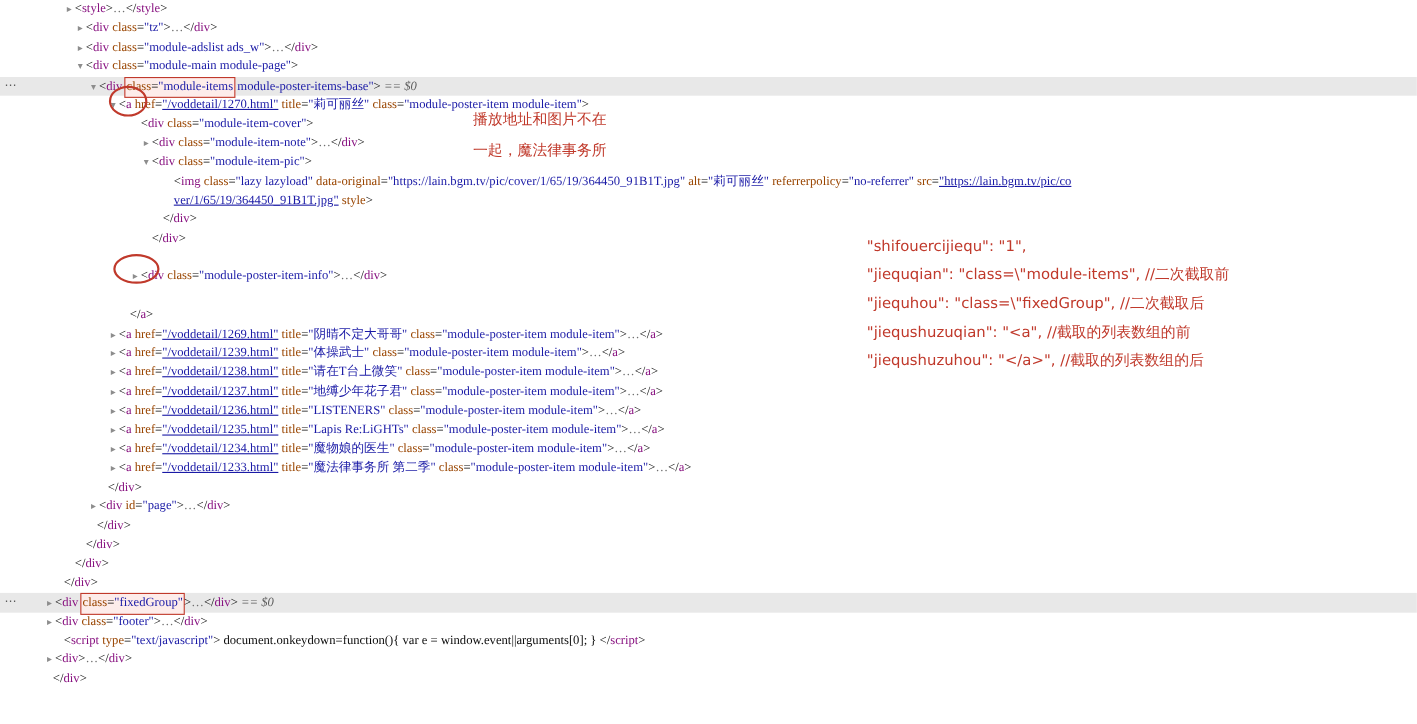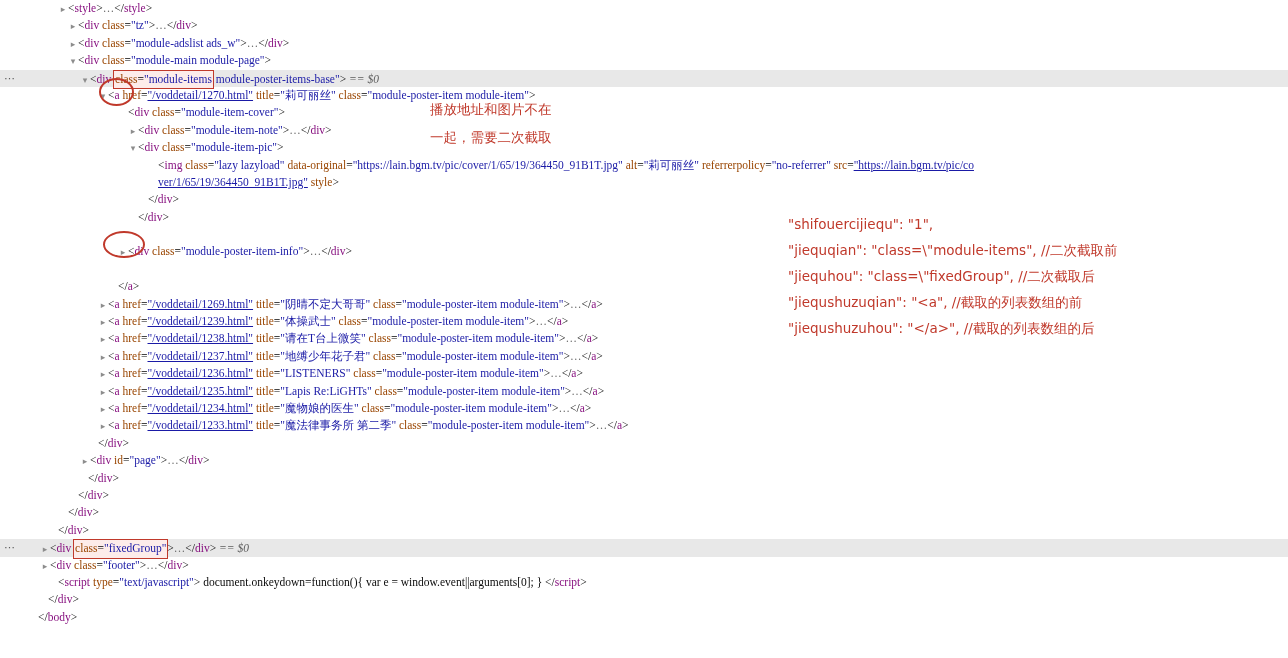--- a/index.html
+++ b/index.html
@@ -126,26 +126,26 @@
     <div class="row"><span class="ind" style="width: 98px;"></span><span class="tw closed"></span><span><span class="punct">&lt;</span><span class="tag">a</span> <span class="attr">href</span>=<span class="link">"/voddetail/1233.html"</span> <span class="attr">title</span>=<span class="val">"魔法律事务所 第二季"</span> <span class="attr">class</span>=<span class="val">"module-poster-item module-item"</span><span class="punct">&gt;</span><span class="ellipsis">…</span><span class="punct">&lt;/</span><span class="tag">a</span><span class="punct">&gt;</span></span></div>
     <div class="row"><span class="ind" style="width: 88px;"></span><span class="tw blank"></span><span><span class="punct">&lt;/</span><span class="tag">div</span><span class="punct">&gt;</span></span></div>
     <div class="row"><span class="ind" style="width: 80px;"></span><span class="tw closed"></span><span><span class="punct">&lt;</span><span class="tag">div</span> <span class="attr">id</span>=<span class="val">"page"</span><span class="punct">&gt;</span><span class="ellipsis">…</span><span class="punct">&lt;/</span><span class="tag">div</span><span class="punct">&gt;</span></span></div>
     <div class="row"><span class="ind" style="width: 78px;"></span><span class="tw blank"></span><span><span class="punct">&lt;/</span><span class="tag">div</span><span class="punct">&gt;</span></span></div>
     <div class="row"><span class="ind" style="width: 68px;"></span><span class="tw blank"></span><span><span class="punct">&lt;/</span><span class="tag">div</span><span class="punct">&gt;</span></span></div>
     <div class="row"><span class="ind" style="width: 58px;"></span><span class="tw blank"></span><span><span class="punct">&lt;/</span><span class="tag">div</span><span class="punct">&gt;</span></span></div>
     <div class="row"><span class="ind" style="width: 48px;"></span><span class="tw blank"></span><span><span class="punct">&lt;/</span><span class="tag">div</span><span class="punct">&gt;</span></span></div>
     <div class="row highlight"><span class="dots">⋯</span><span class="ind" style="width: 40px;"></span><span class="tw closed"></span><span><span class="punct">&lt;</span><span class="tag">div</span> <span class="sel-box"><span class="attr">class</span>=<span class="val">"fixedGroup"</span></span><span class="punct">&gt;</span><span class="ellipsis">…</span><span class="punct">&lt;/</span><span class="tag">div</span><span class="punct">&gt;</span> <span class="eqdollar">== $0</span></span></div>
     <div class="row"><span class="ind" style="width: 40px;"></span><span class="tw closed"></span><span><span class="punct">&lt;</span><span class="tag">div</span> <span class="attr">class</span>=<span class="val">"footer"</span><span class="punct">&gt;</span><span class="ellipsis">…</span><span class="punct">&lt;/</span><span class="tag">div</span><span class="punct">&gt;</span></span></div>
     <div class="row"><span class="ind" style="width: 48px;"></span><span class="tw blank"></span><span><span class="punct">&lt;</span><span class="tag">script</span> <span class="attr">type</span>=<span class="val">"text/javascript"</span><span class="punct">&gt;</span> <span class="text">document.onkeydown=function(){ var e = window.event||arguments[0]; }</span> <span class="punct">&lt;/</span><span class="tag">script</span><span class="punct">&gt;</span></span></div>
+    <div class="row"><span class="ind" style="width: 40px;"></span><span class="tw closed"></span><span><span class="punct">&lt;</span><span class="tag">div</span><span class="punct">&gt;</span><span class="ellipsis">…</span><span class="punct">&lt;/</span><span class="tag">div</span><span class="punct">&gt;</span></span></div>
     <div class="row"><span class="ind" style="width: 38px;"></span><span class="tw blank"></span><span><span class="punct">&lt;/</span><span class="tag">div</span><span class="punct">&gt;</span></span></div>
-    <div class="row"><span class="ind" style="width: 28px;"></span><span class="tw blank"></span><span><span class="punct">&lt;/</span><span class="tag">body</span><span class="punct">&gt;</span></span></div>
   </div>
 
 <div class="annot annot-note1">播放地址和图片不在</div>
-<div class="annot annot-note2">一起，需要二次截取</div>
+<div class="annot annot-note2">一起，魔法律事务所</div>
 
 <div class="annot-json" style="top:216px;">"shifouercijiequ": "1",</div>
 <div class="annot-json" style="top:242px;">"jiequqian": "class=\"module-items", //二次截取前</div>
 <div class="annot-json" style="top:268px;">"jiequhou": "class=\"fixedGroup", //二次截取后</div>
 <div class="annot-json" style="top:294px;">"jiequshuzuqian": "&lt;a", //截取的列表数组的前</div>
 <div class="annot-json" style="top:320px;">"jiequshuzuhou": "&lt;/a&gt;", //截取的列表数组的后</div>
 
 <div class="oval" style="left:99px; top:78px; width:31px; height:24px;"></div>
 <div class="oval" style="left:103px; top:231px; width:38px; height:23px;"></div>
 

